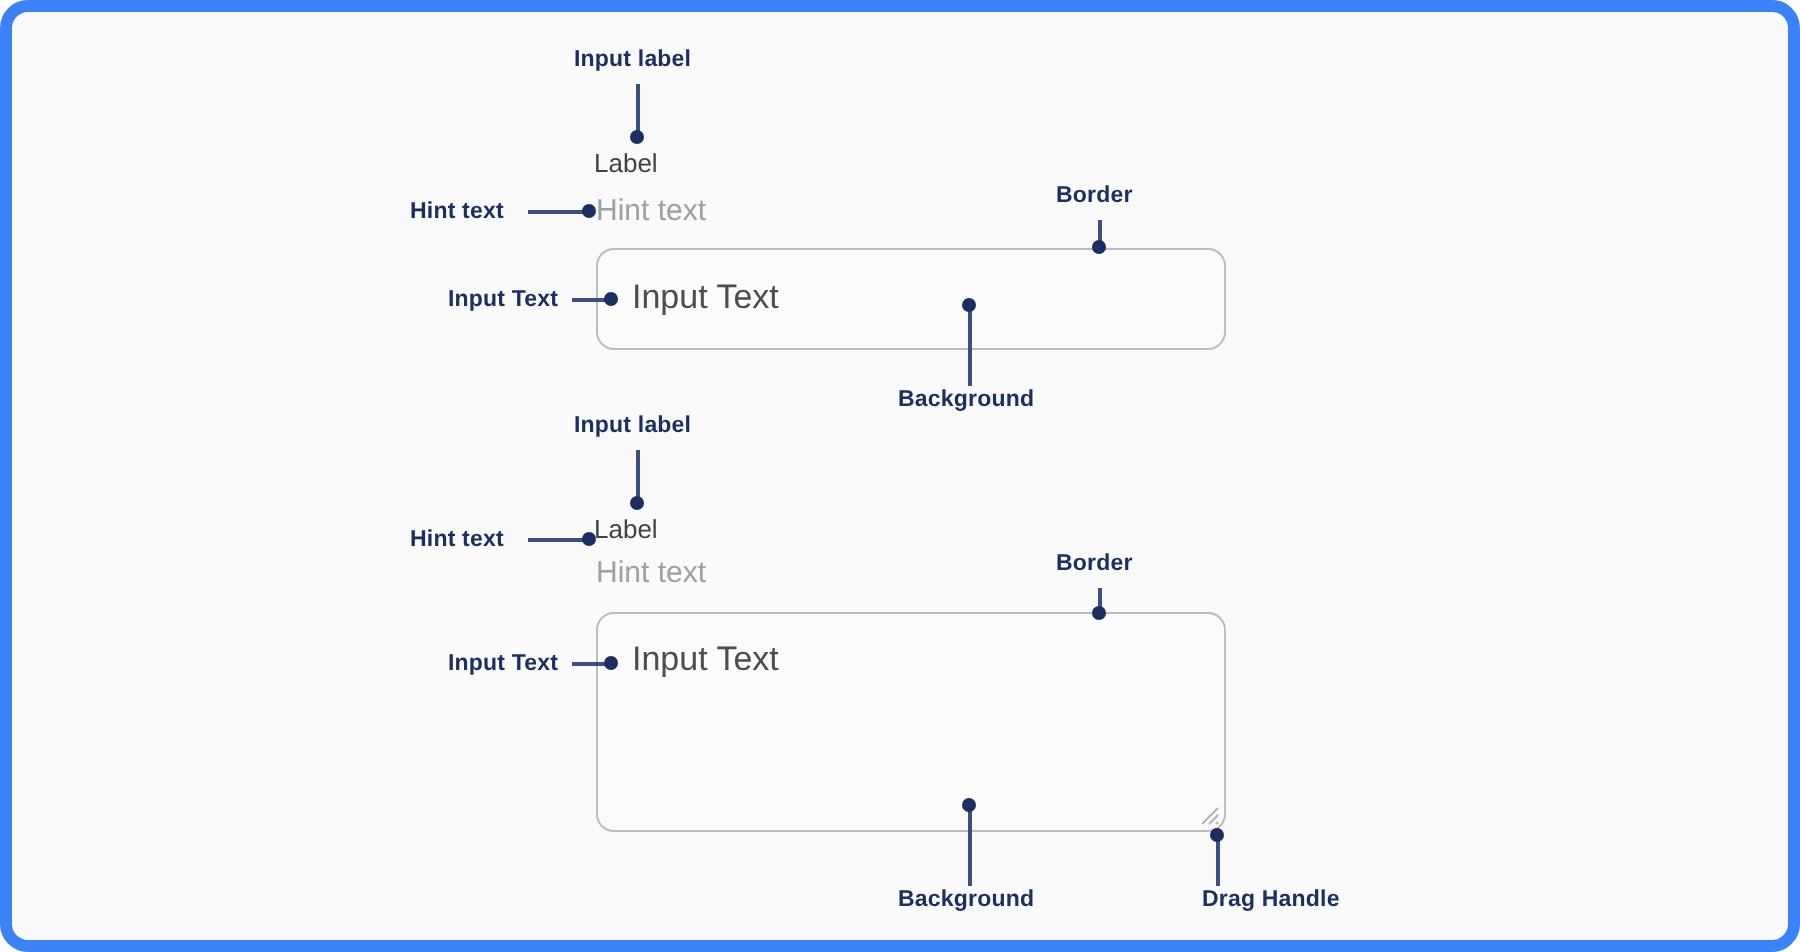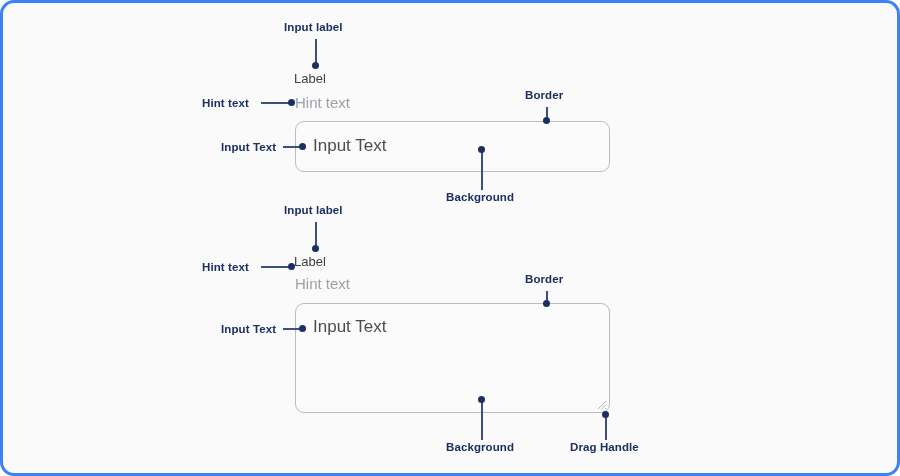--- a/index.html
+++ b/index.html
@@ -15,21 +15,21 @@
     font-family: "Liberation Sans", sans-serif;
   }
 
   #canvas {
     position: relative;
     width: 900px;
     height: 476px;
     background: #fafafa;
     border-radius: 14px;
     box-sizing: border-box;
-    border: 3px solid #3b82f6;
+    border: 6px solid #3b82f6;
     overflow: hidden;
   }
 
   
   .anno-label {
     position: absolute;
     color: #1c2f63;
     font-size: 11.5px;
     font-weight: bold;
     font-family: "Liberation Sans", sans-serif;
@@ -152,15 +152,15 @@
   <div class="anno-label" style="left:522px; top:270px;">Border</div>
   <div class="anno-line-v" style="left:543px; top:288px; height:14px;"></div>
   <div class="anno-dot" style="left:540px; top:297px;"></div>
 
   <div class="anno-line-v" style="left:478px; top:397px; height:40px;"></div>
   <div class="anno-dot" style="left:475px; top:393px;"></div>
   <div class="anno-label" style="left:443px; top:438px;">Background</div>
 
   <div class="anno-line-v" style="left:602px; top:412px; height:25px;"></div>
   <div class="anno-dot" style="left:599px; top:408px;"></div>
-  <div class="anno-label" style="left:567px; top:438px;">Drag Handle</div>
+  <div class="anno-label" style="left:595px; top:438px;">Drag Handle</div>
 
 </div>
 
 </body></html>

